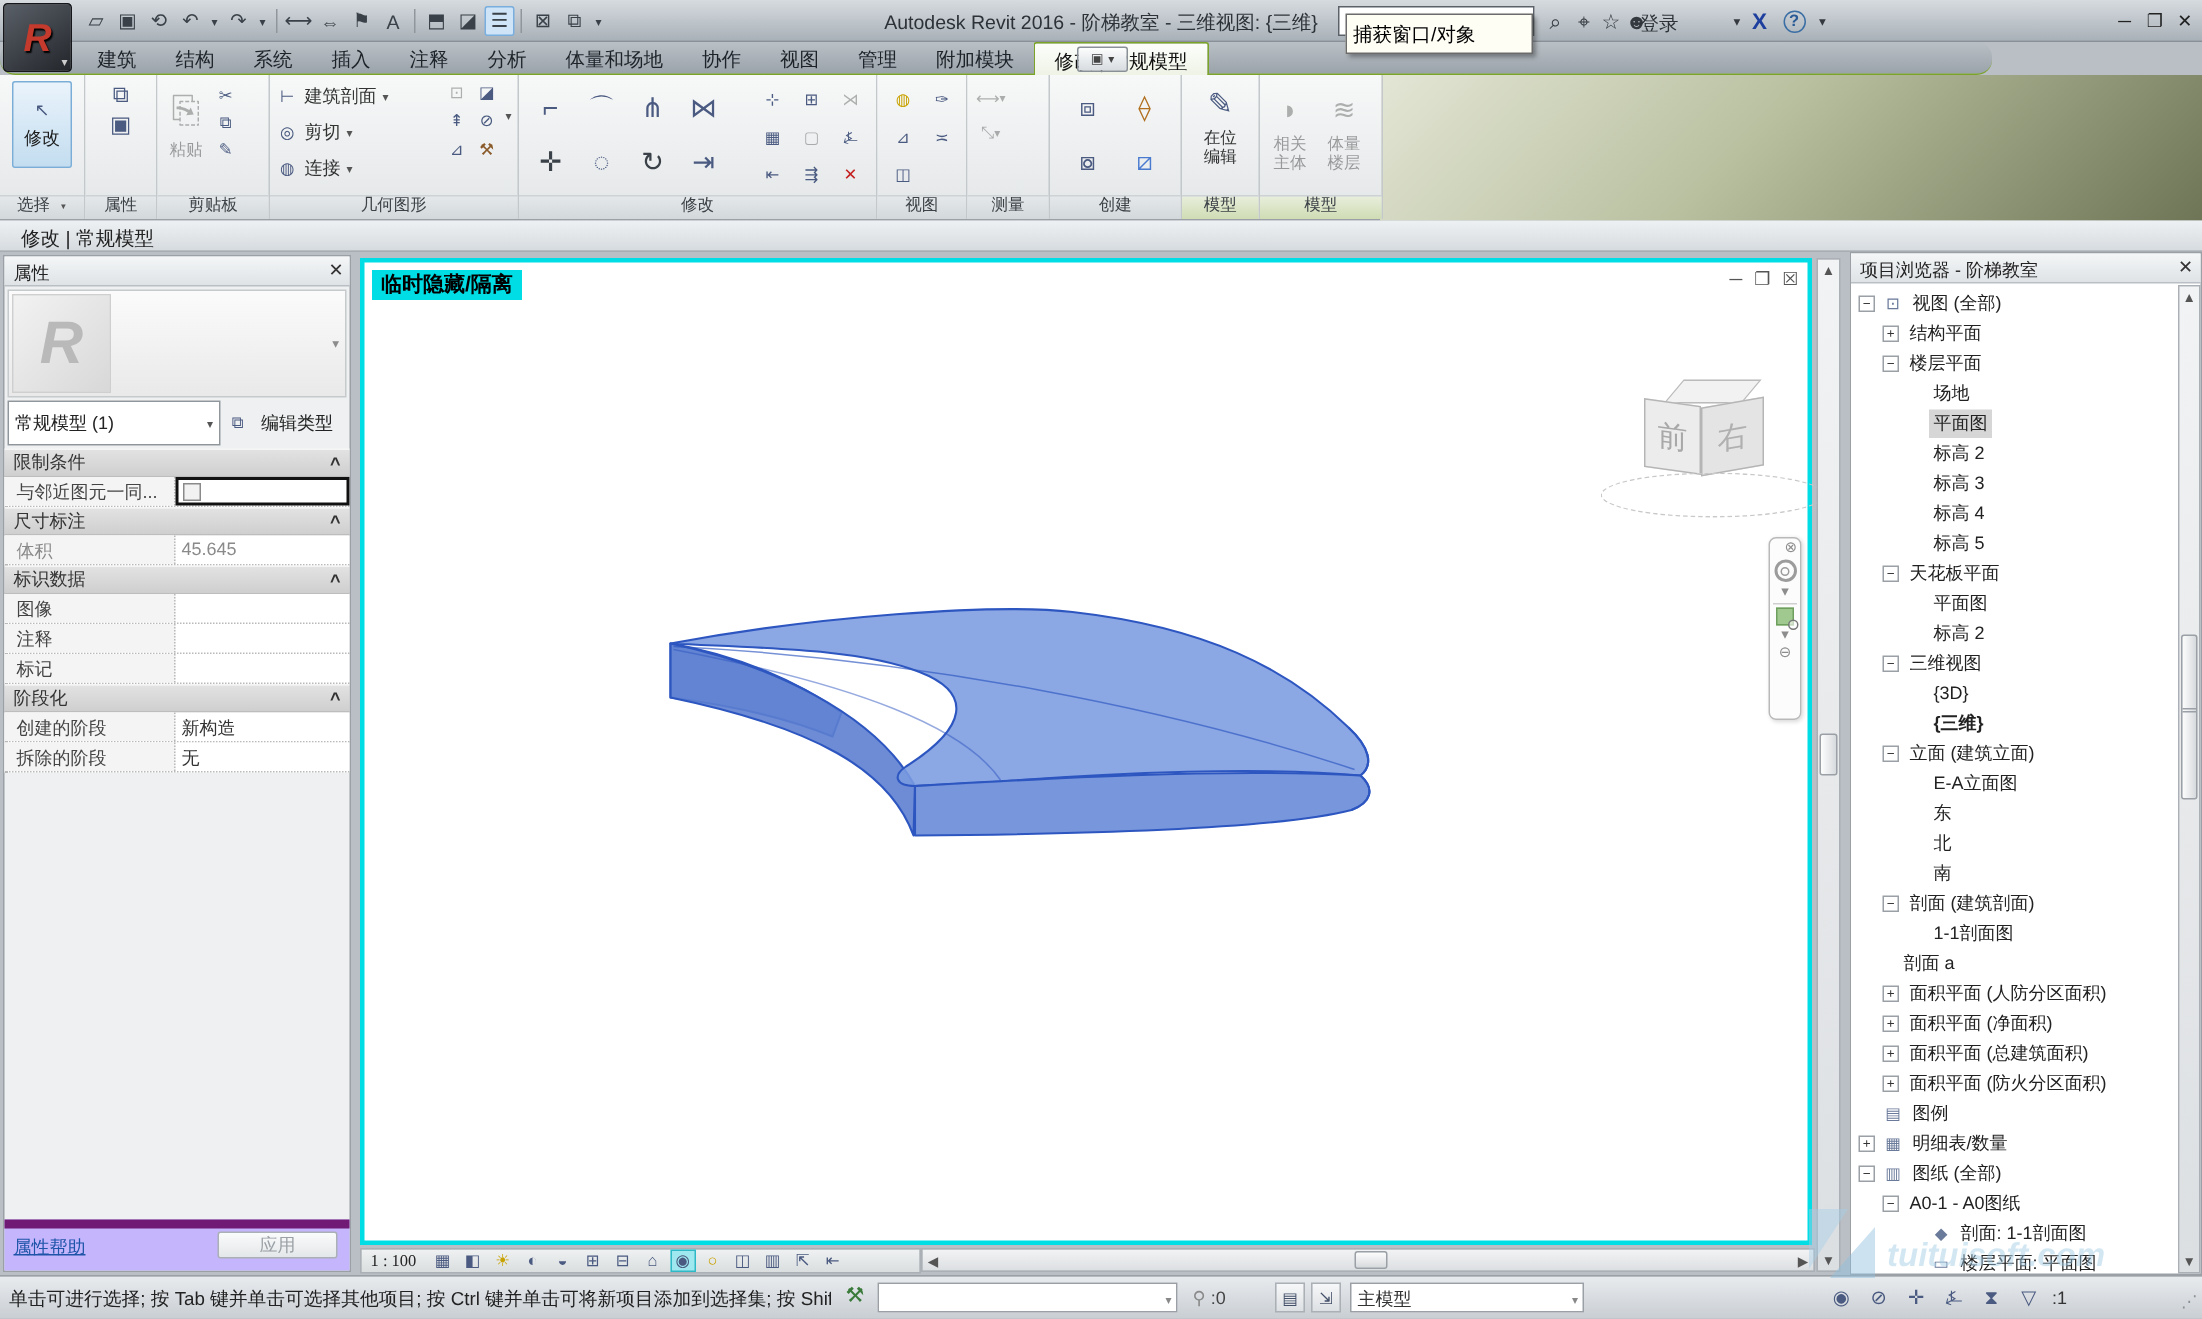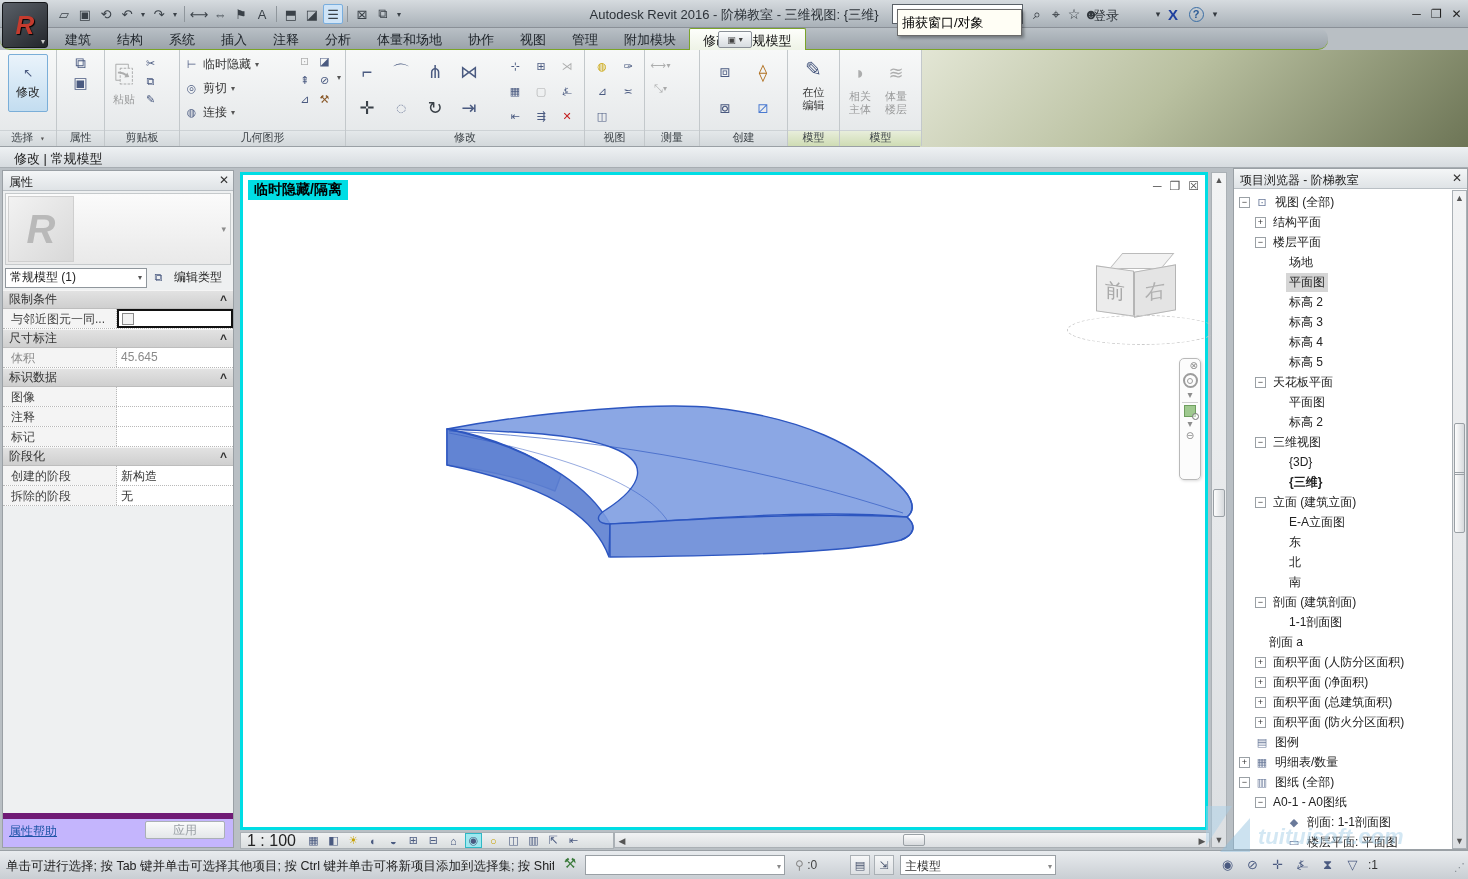--- a/index.html
+++ b/index.html
@@ -67,21 +67,21 @@
   
   #props { position:absolute; left:2px; top:170px; width:232px; height:678px; background:#eef0f1; border:1px solid #9aa0a5; }
   #props-header { height:20px; background:linear-gradient(#f4f6f7,#dfe3e6); border-bottom:1px solid #b9bfc4; position:relative; }
   #props-header .t { position:absolute; left:6px; top:3px; font-size:12px; color:#222; }
   #props-header .x { position:absolute; right:4px; top:2px; font-size:12px; color:#333; }
   #type-preview { position:relative; margin:2px; height:72px; background:linear-gradient(#fbfbfb,#e9e9e9); border:1px solid #c6cacc; }
   #type-preview .img { position:absolute; left:2px; top:2px; width:66px; height:66px; background:linear-gradient(135deg,#f2f2f2,#d8d8d8); border:1px solid #cfcfcf; display:flex; align-items:center; justify-content:center; }
   #type-preview .img .r { color:#b9b9b9; font-size:40px; font-weight:bold; font-style:italic; }
   #type-preview .dd { position:absolute; right:4px; top:30px; color:#8c8c8c; font-size:9px; }
   #type-row { display:flex; align-items:center; gap:4px; margin:2px; }
-  #type-selector { width:142px; height:20px; background:#fff; border:1px solid #8f969c; display:flex; align-items:center; justify-content:space-between; padding:0 4px; font-size:12px; }
+  #type-selector { width:142px; height:30px; background:#fff; border:1px solid #8f969c; display:flex; align-items:center; justify-content:space-between; padding:0 4px; font-size:12px; }
   #edit-type { display:flex; align-items:center; gap:3px; font-size:12px; color:#222; padding:1px 3px; border:1px solid transparent; }
   .sec-h { height:19px; background:linear-gradient(#e2e2e2,#cfcfcf); border-top:1px solid #f5f5f5; border-bottom:1px solid #bdbdbd;
     display:flex; align-items:center; justify-content:space-between; padding:0 6px; font-size:12px; color:#333; }
   .prow { display:flex; height:20px; border-bottom:1px dotted #b9b9b9; background:#fff; }
   .prow .pl { width:114px; padding:2px 2px 0 8px; color:#444; border-right:1px dotted #b9b9b9; background:#f4f4f4; white-space:nowrap; overflow:hidden; }
   .prow .pv { flex:1; padding:2px 0 0 4px; color:#333; }
   .prow .pv.ro, .prow .pl.ro { color:#8a8a8a; }
   .prow .pv.focus { border:2px solid #111; padding:0; display:flex; align-items:center; }
   .chk { width:12px; height:12px; border:1px solid #8a8a8a; background:#f2f2f2; margin-left:3px; }
   #props-footer { position:absolute; left:0; bottom:0; width:100%; height:34px; border-top:6px solid #701a75; background:#c4b5fd; }
@@ -114,21 +114,21 @@
   
   .sb { background:linear-gradient(#f2f3f4,#dcdfe2); border:1px solid #aab0b5; }
   #vscroll { position:absolute; left:1211px; top:172px; width:16px; height:676px; }
   #vscroll .arr, #hscroll .arr, #pb-scroll .arr { position:absolute; color:#555; font-size:9px; text-align:center; width:100%; }
   #vscroll-thumb { position:absolute; left:1px; top:316px; width:12px; height:28px; background:linear-gradient(90deg,#fdfdfd,#d7dadd); border:1px solid #9aa0a5; border-radius:2px; }
   #hscroll { position:absolute; left:614px; top:832px; width:596px; height:16px; }
   #hscroll-thumb { position:absolute; left:288px; top:1px; width:22px; height:12px; background:linear-gradient(#fdfdfd,#d7dadd); border:1px solid #9aa0a5; border-radius:2px; }
 
   
   #viewbar { position:absolute; left:240px; top:832px; width:374px; height:17px; background:linear-gradient(#eff1f2,#dadedf); border:1px solid #aab0b5; display:flex; align-items:center; gap:3px; padding-left:6px; }
-  #viewbar .scale { font-size:16px; color:#222; margin-right:6px; white-space:nowrap; }
+  #viewbar .scale { font-size:11px; color:#222; margin-right:6px; white-space:nowrap;font-family:Liberation Serif, serif; }
   #viewbar .ico { width:17px; height:15px; display:inline-flex; align-items:center; justify-content:center; font-size:11px; color:#4a5a80; }
   #viewbar .ico.active { background:#9fe8ef; border:1px solid #2fb9c6; }
 
   
   #browser { position:absolute; left:1233px; top:168px; width:235px; height:682px; background:#fff; border:1px solid #9aa0a5; }
   #pb-header { height:20px; background:linear-gradient(#f4f6f7,#dfe3e6); border-bottom:1px solid #b9bfc4; position:relative; }
   #pb-header .t { position:absolute; left:6px; top:3px; }
   #pb-header .x { position:absolute; right:5px; top:2px; color:#333; }
   #pb-tree { position:absolute; left:1px; top:21px; right:16px; bottom:1px; overflow:hidden; padding-top:2px; }
   .trow { display:flex; align-items:center; height:20px; white-space:nowrap; font-size:12px; color:#222; }
@@ -267,21 +267,21 @@
         <span class="gicon g14">✎</span>
       </div>
     </div>
     <div class="plabel">剪贴板</div>
   </div>
 
   <div class="rpanel" style="left:180px;width:166px">
     <div style="padding-top:2px">
       <div class="geo-row">
           <span class="gicon g14">⊢</span>
-          <span>临时隐藏</span>
+          <span>建筑剖面</span>
           <span class="ddv">▾</span>
         </div>
       <div class="geo-row">
           <span class="gicon g14">◎</span>
           <span>剪切</span>
           <span class="ddv">▾</span>
         </div>
       <div class="geo-row">
           <span class="gicon g14">◍</span>
           <span>连接</span>

